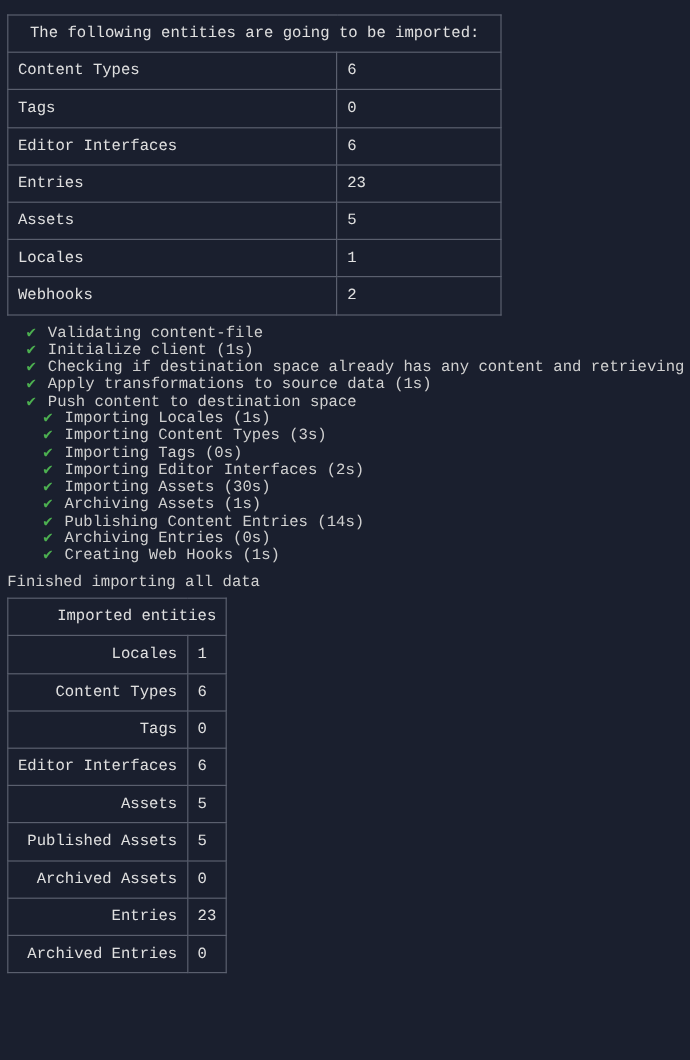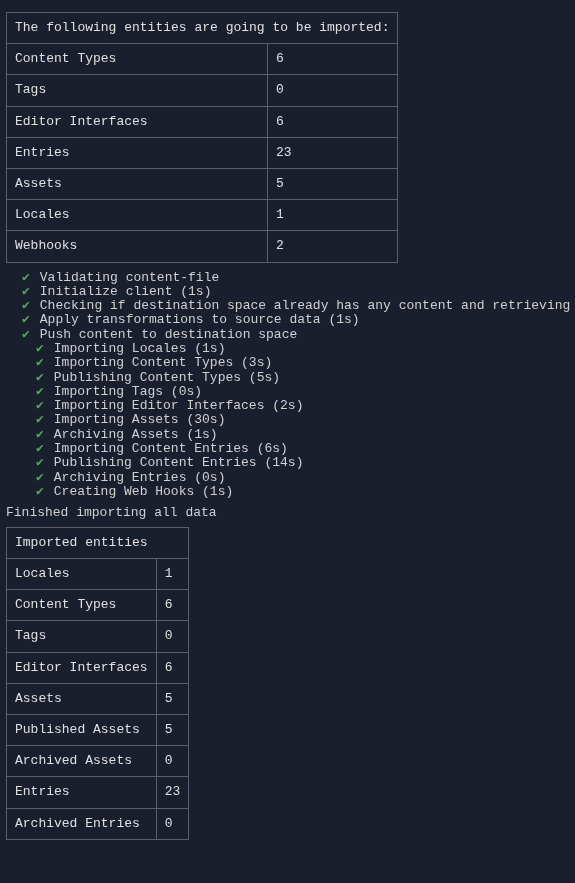--- a/index.html
+++ b/index.html
@@ -27,24 +27,25 @@
       font-weight: normal;
       color: #e0e0e0;
     }
     .table1 td:first-child {
       min-width: 220px;
     }
     .table1 td:nth-child(2) {
       min-width: 110px;
     }
     .table1-header td {
-      padding: 6px 8px;
+      padding: 6px 18px;
     }
     .table2 td:first-child {
       min-width: 130px;
+      text-align: right;
     }
     .table2 td:nth-child(2) {
       min-width: 24px;
     }
     .log-section {
       margin: 2px 0 6px 0;
     }
     .log-line {
       white-space: pre;
       line-height: 1.1;
@@ -107,26 +108,24 @@
   </table>
 
 <div class="log-section">
   <div class="log-line indent1"><span class="check">✔</span> <span>Validating content-file</span></div>
   <div class="log-line indent1"><span class="check">✔</span> <span>Initialize client (1s)</span></div>
   <div class="log-line indent1"><span class="check">✔</span> <span>Checking if destination space already has any content and retrieving it (2s)</span></div>
   <div class="log-line indent1"><span class="check">✔</span> <span>Apply transformations to source data (1s)</span></div>
   <div class="log-line indent1"><span class="check">✔</span> <span>Push content to destination space</span></div>
   <div class="log-line indent2"><span class="check">✔</span> <span>Importing Locales (1s)</span></div>
   <div class="log-line indent2"><span class="check">✔</span> <span>Importing Content Types (3s)</span></div>
-  <div class="log-line indent2"><span class="check">✔</span> <span>Publishing Content Types (5s)</span></div>
   <div class="log-line indent2"><span class="check">✔</span> <span>Importing Tags (0s)</span></div>
   <div class="log-line indent2"><span class="check">✔</span> <span>Importing Editor Interfaces (2s)</span></div>
   <div class="log-line indent2"><span class="check">✔</span> <span>Importing Assets (30s)</span></div>
   <div class="log-line indent2"><span class="check">✔</span> <span>Archiving Assets (1s)</span></div>
-  <div class="log-line indent2"><span class="check">✔</span> <span>Importing Content Entries (6s)</span></div>
   <div class="log-line indent2"><span class="check">✔</span> <span>Publishing Content Entries (14s)</span></div>
   <div class="log-line indent2"><span class="check">✔</span> <span>Archiving Entries (0s)</span></div>
   <div class="log-line indent2"><span class="check">✔</span> <span>Creating Web Hooks (1s)</span></div>
 </div>
 
 <div class="status-text">Finished importing all data</div>
 
 <table class="table2">
   <tbody>
       <tr>

